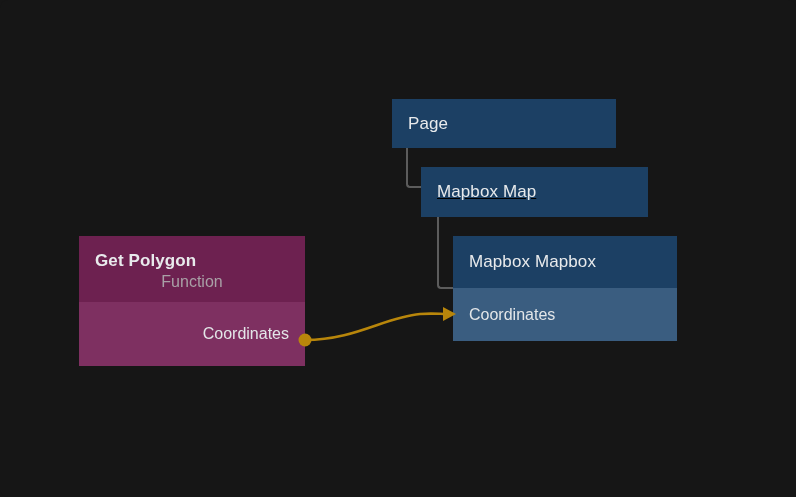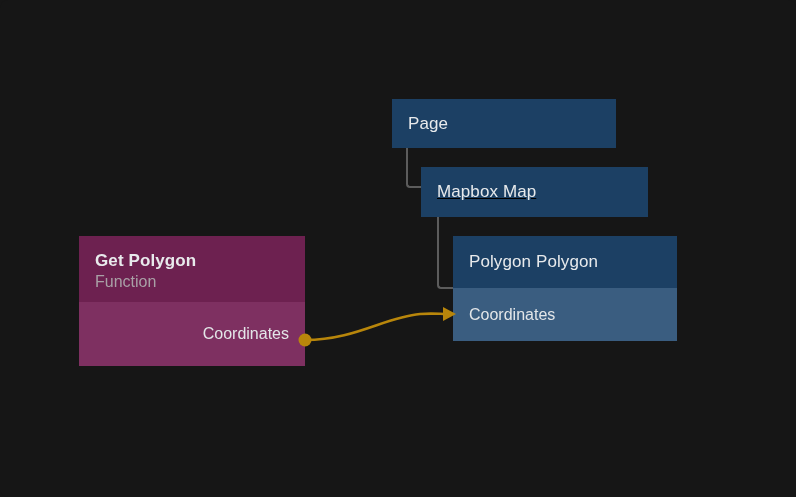--- a/index.html
+++ b/index.html
@@ -40,20 +40,21 @@
     font-size: 17px;
     line-height: 22px;
     letter-spacing: .1px;
     white-space: nowrap;
   }
   .node-subtitle {
     color: #a9a0a6;
     font-size: 16px;
     line-height: 20px;
     white-space: nowrap;
+    text-align: center;
   }
   .node-row {
     box-sizing: border-box;
     width: 100%;
     display: flex;
     align-items: center;
     padding: 0 16px;
     color: #e3e6e8;
     font-size: 16px;
     white-space: nowrap;
@@ -124,21 +125,21 @@
   </div>
 
   <div class="node blue" id="node-mapbox-map">
     <div class="node-header">
       <div class="node-title">Mapbox Map</div>
     </div>
   </div>
 
   <div class="node blue" id="node-mapbox-poly">
     <div class="node-header">
-      <div class="node-title">Polygon Polygon</div>
+      <div class="node-title">Mapbox Mapbox</div>
     </div>
     <div class="node-row left">
       <span>Coordinates</span>
     </div>
   </div>
 
   <div class="node purple" id="node-get-polygon">
     <div class="node-header">
       <div class="node-title">Get Polygon</div>
       <div class="node-subtitle">Function</div>

